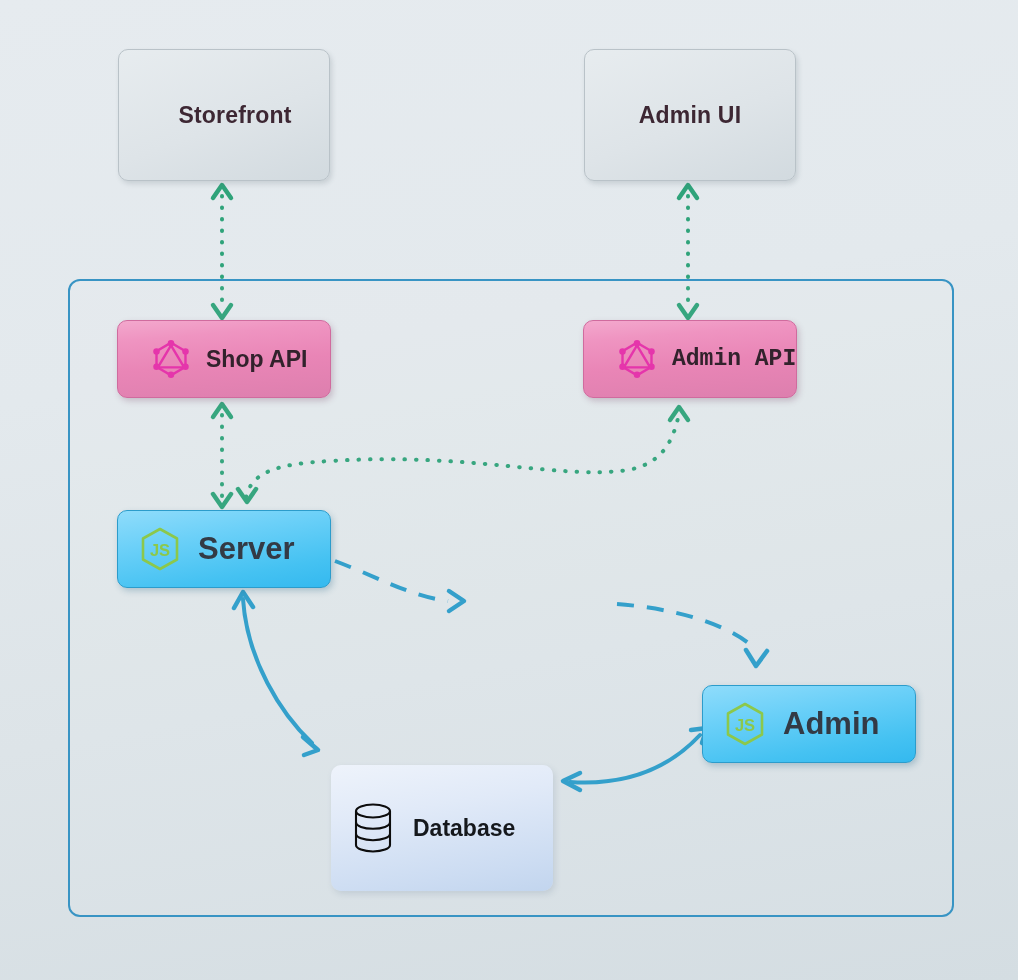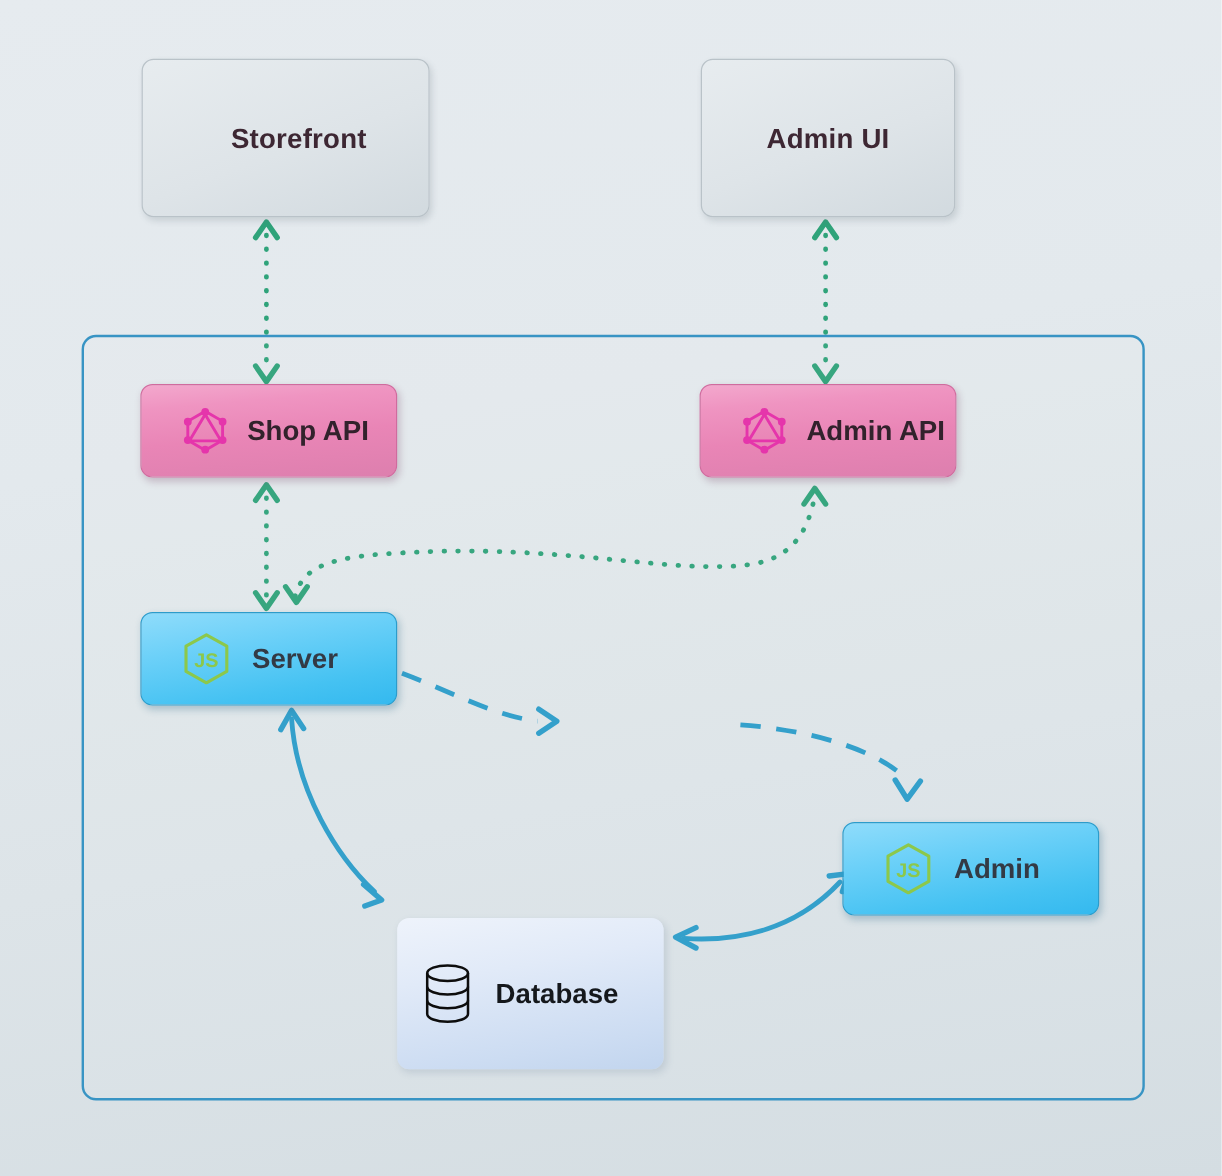--- a/index.html
+++ b/index.html
@@ -87,49 +87,49 @@
   .node-api .label {
     color: #32222c;
     font-size: 23px;
   }
 
   
   .node-service {
     background: linear-gradient(170deg, #8fdcfb 0%, #6bd0f8 35%, #45c2f2 75%, #34b9ef 100%);
     border: 1px solid #2c9ccb;
     box-shadow: 2px 3px 6px rgba(50,110,140,0.30);
-    padding: 0 32px;
+    padding: 0 20px;
     gap: 16px;
     justify-content: flex-start;
   }
   .node-service .label {
     color: #333a45;
-    font-size: 23px;
+    font-size: 31px;
   }
 
   
   .node-data {
     background: linear-gradient(170deg, #eef3fb 0%, #e1eaf8 35%, #ccdcf2 80%, #c2d5ee 100%);
     box-shadow: 2px 3px 6px rgba(90,110,140,0.18);
     padding: 0 18px;
     gap: 16px;
   }
   .node-data .label {
     color: #15181c;
     font-size: 23px;
   }
   .node-queue .label {
     font-size: 22px;
   }
 
   
-  #node-storefront { left: 118px; top: 49px;  width: 240px; height: 132px; padding-left: 22px; }
+  #node-storefront { left: 118px; top: 49px;  width: 212px; height: 132px; padding-left: 22px; }
   #node-adminui    { left: 584px; top: 49px;  width: 212px; height: 132px; border-radius: 10px; }
   #node-shopapi    { left: 117px; top: 320px; width: 214px; height:  78px; }
-  #node-adminapi   { left: 583px; top: 320px; width: 214px; height:  78px; }
+  #node-adminapi   { left: 583px; top: 320px; width: 214px; height:  78px; font-family: Liberation Mono, monospace; }
   #node-server     { left: 117px; top: 510px; width: 214px; height:  78px; }
   #node-worker     { left: 702px; top: 685px; width: 214px; height:  78px; }
   #node-queue      { left: 472px; top: 575px; width: 139px; height:  51px; justify-content:center; }
   #node-database   { left: 331px; top: 731px; width: 222px; height: 126px; justify-content:flex-start;margin-top:34px; }
 </style>
 </head>
 <body>
 
 <div id="diagram">
 

